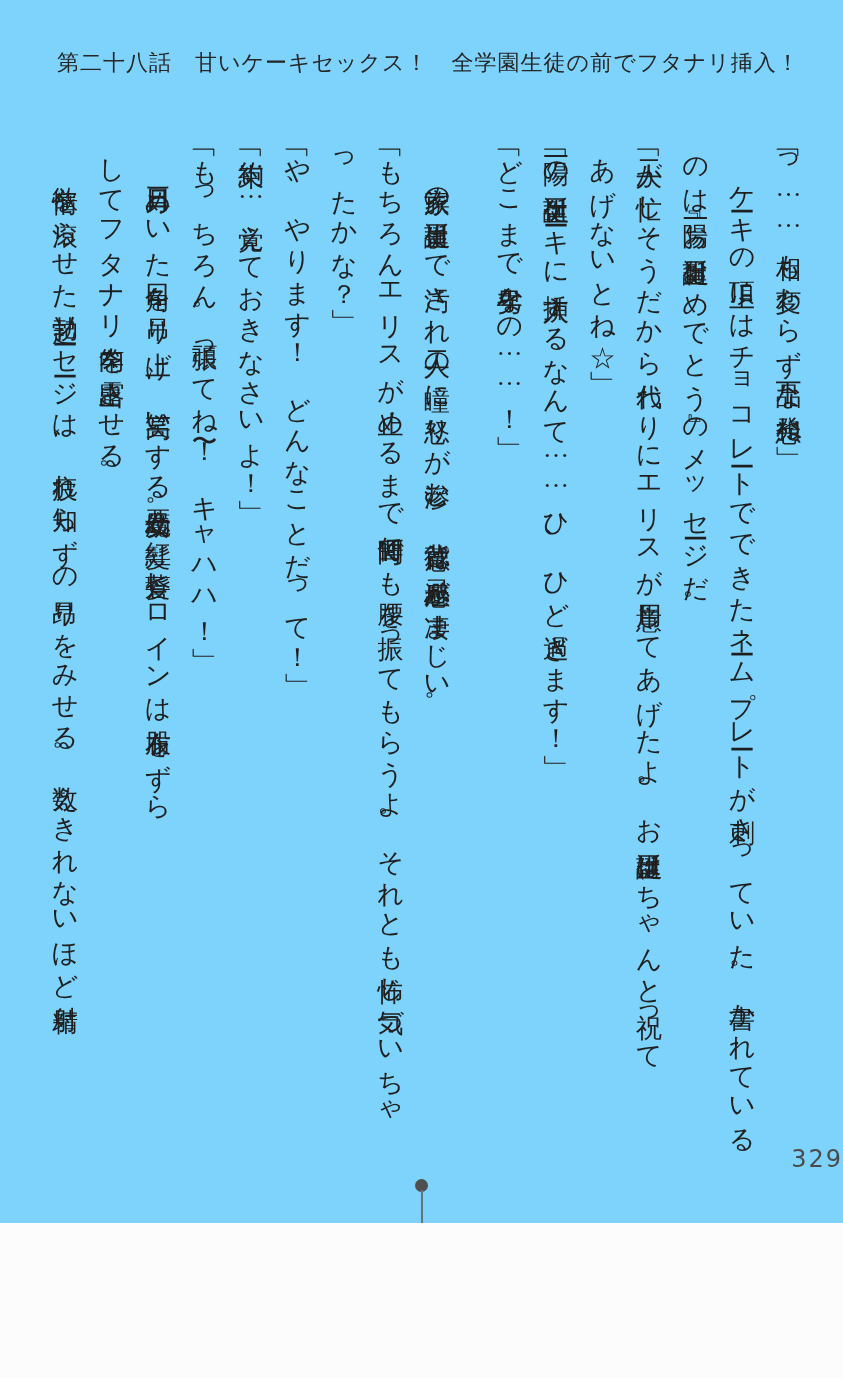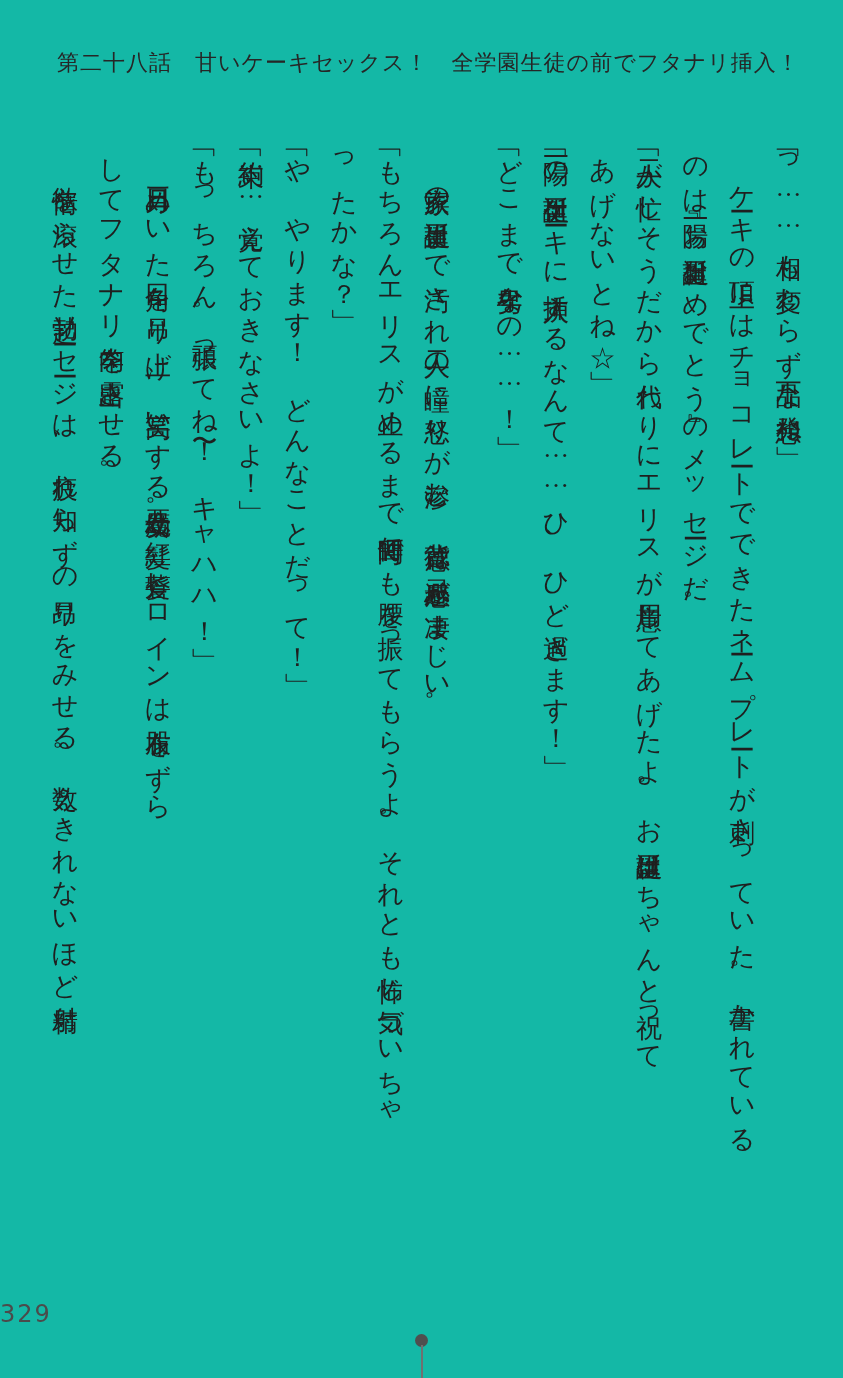--- a/index.html
+++ b/index.html
@@ -3,22 +3,22 @@
 <meta charset="utf-8">
 <style>
   html, body {
     margin: 0;
     padding: 0;
     background: #fcfcfc;
   }
   .page {
     position: relative;
     width: 843px;
-    height: 1378px;
-    background: #14b8a6;
+    height: 1223px;
+    background: #7dd3fc;
     overflow: hidden;
     font-family: "Liberation Serif", serif;
   }
   .running-header {
     position: absolute;
     top: 48px;
     left: 57px;
     font-size: 22px;
     letter-spacing: 1px;
     color: #262626;
@@ -44,21 +44,21 @@
     text-indent: 27px;
   }
   .text-block p.gap-before {
     margin-block-start: 26px;
   }
   .page-number {
     position: absolute;
     bottom: 50px;
     left: 0;
     width: 100%;
-    text-align: left;
+    text-align: right;
     font-family: "DejaVu Sans", sans-serif;
     font-size: 24px;
     letter-spacing: 2px;
     color: #4b4b4b;
   }
   .ornament-dot {
     position: absolute;
     left: 50%;
     margin-left: -7px;
     bottom: 31px;

